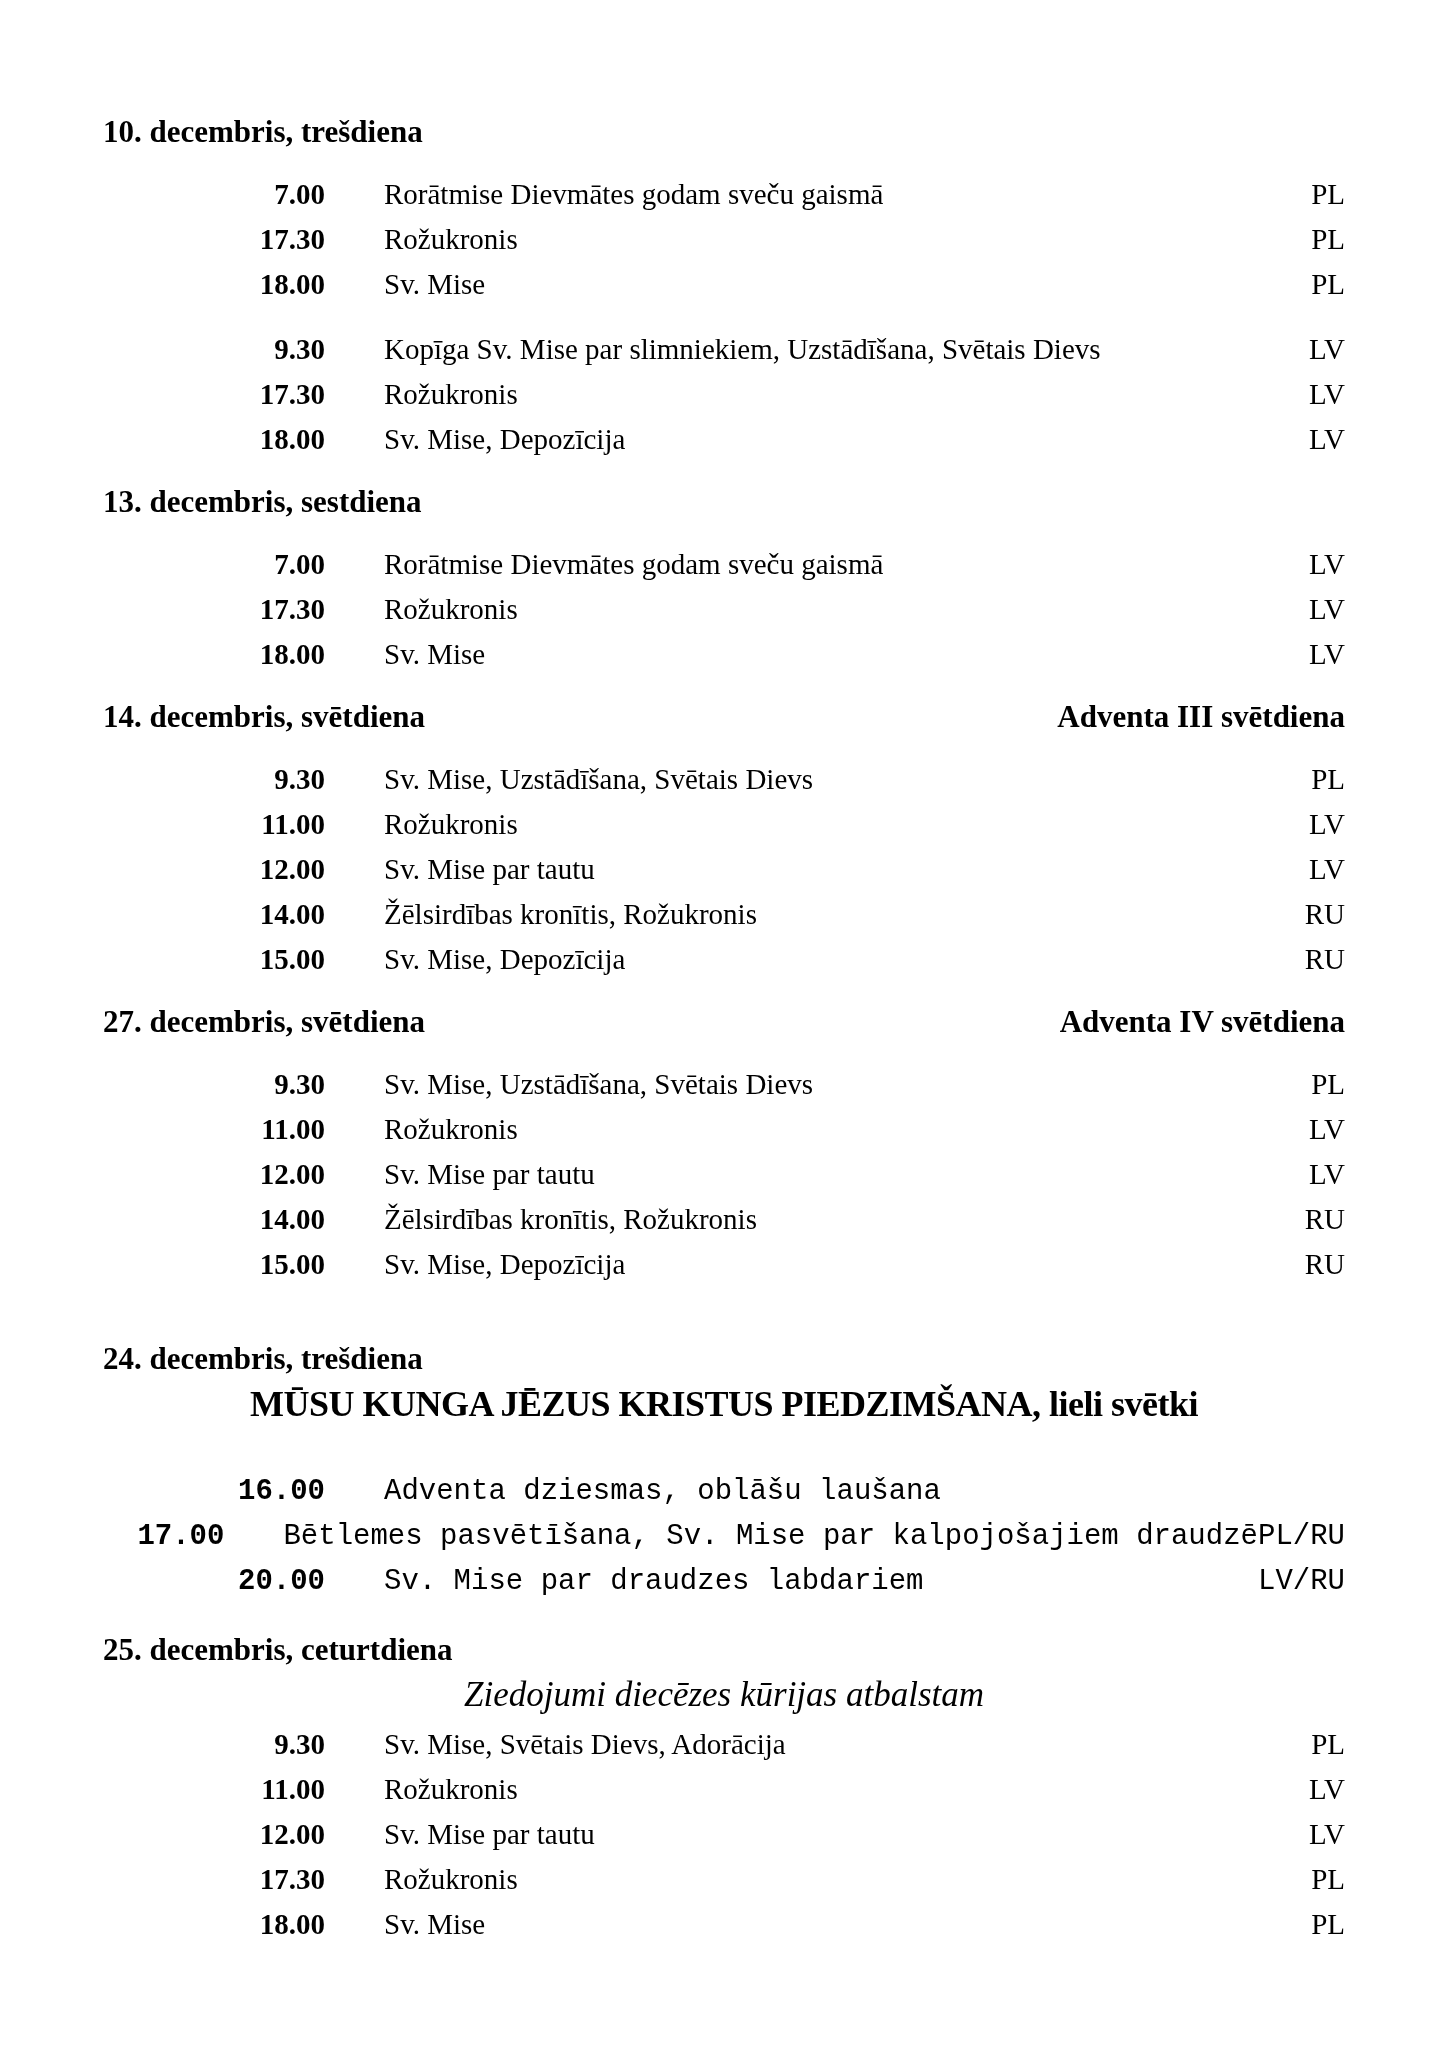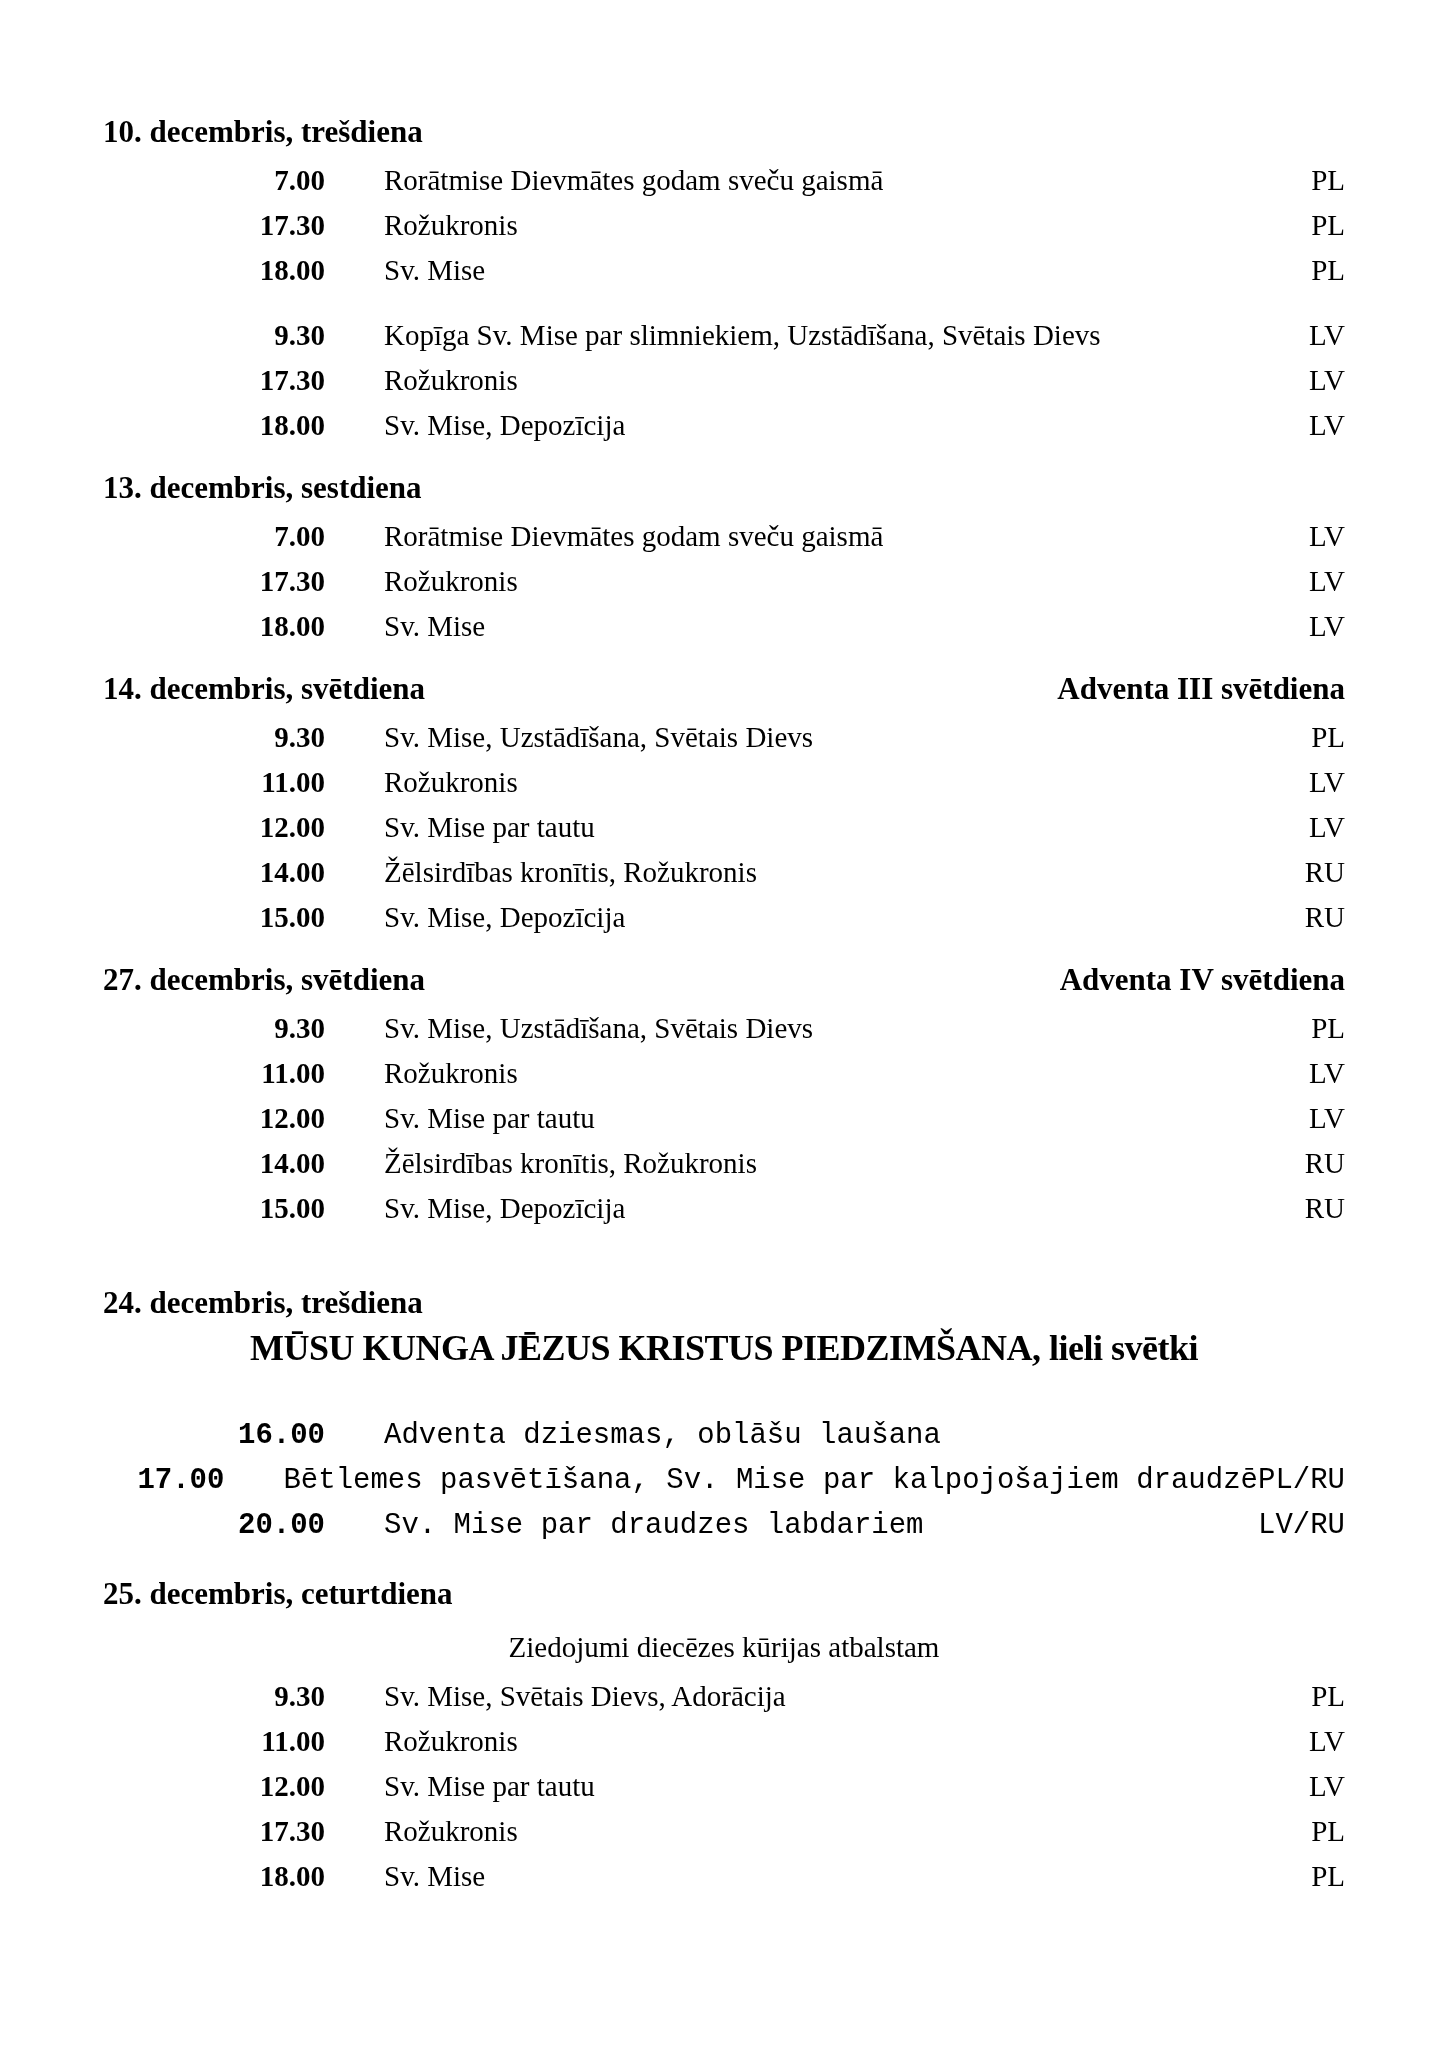--- a/index.html
+++ b/index.html
@@ -26,21 +26,21 @@
   .sec-head .right-note { margin-left: auto; text-align: right; }
   .feast-inline {
     display: inline-block;
     letter-spacing: -1px;
     word-spacing: -2px;
     transform: scaleX(0.93);
     transform-origin: 0 60%;
     margin-left: 8px;
   }
 
-  .rows { margin-top: 6px; }
+  .rows { margin-top: 20px; }
   .row {
     display: flex;
     font-size: 29px;
     line-height: 45px;
     white-space: nowrap;
   }
   .time { width: 222px; text-align: right; font-weight: bold; }
   .desc { margin-left: 59px; }
   .lang { margin-left: auto; text-align: right; }
 
@@ -49,24 +49,25 @@
     font-size: 36px;
     font-weight: bold;
     text-align: center;
     line-height: 50px;
     letter-spacing: -0.5px;
   }
   .sec-24 .rows { margin-top: 40px; font-family: Liberation Mono, monospace; }
 
   .sec-25 { margin-top: 26px; }
   .offering-note {
-    font-size: 29px;
+    font-size: 35px;
+    font-style: italic;
     text-align: center;
     line-height: 46px;
-    margin-top: 10px;
+    margin-top: 2px;
   }
   .sec-25 .rows { margin-top: 4px; }
 </style>
 </head>
 <body>
 
 <div class="page">
 
   <section class="sec">
     <div class="sec-head">

